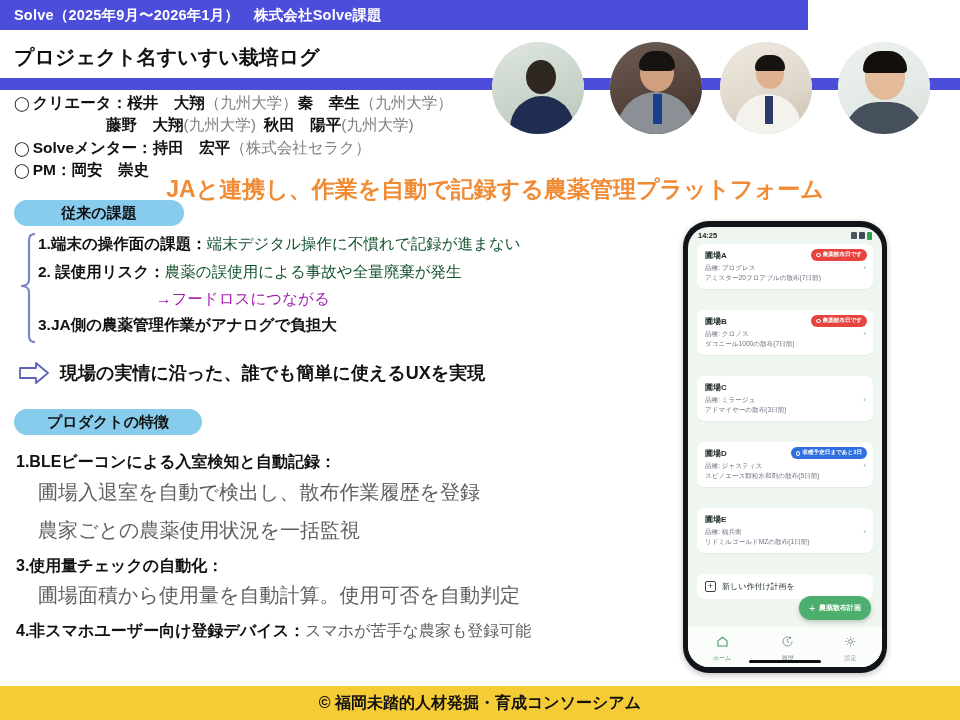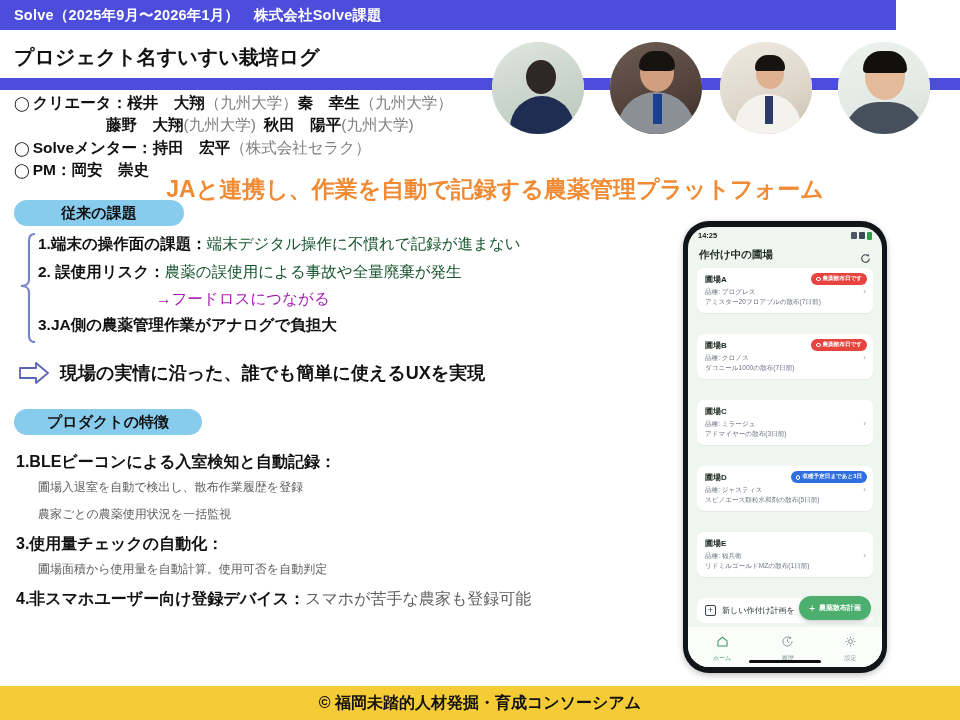--- a/index.html
+++ b/index.html
@@ -7,21 +7,21 @@
   body {
     font-family:"Liberation Sans","DejaVu Sans",sans-serif;
     background:#ffffff;
     position:relative;
     overflow:hidden;
   }
   .slide { position:relative; width:960px; height:720px; background:#fff; }
 
   
   .header-bar {
-    position:absolute; left:0; top:0; width:896px; height:30px;
+    position:absolute; left:0; top:0; width:808px; height:30px;
     background:#4d4ddb; display:flex; align-items:center;
   }
   .header-title {
     color:#ffffff; font-size:14.5px; font-weight:bold;
     padding-left:14px; letter-spacing:.2px; white-space:nowrap;
   }
 
   
   .project-name {
     position:absolute; left:14px; top:44px;
@@ -104,21 +104,21 @@
 
   
   .arrow-row { position:absolute; left:18px; top:361px; display:flex; align-items:center; }
   .arrow-ico { width:32px; height:24px; margin-right:10px; }
   .arrow-text { font-size:18px; font-weight:bold; color:#111; white-space:nowrap; }
 
   
   .features { position:absolute; left:16px; top:451px; width:640px; }
   .feat-head { font-size:16px; font-weight:bold; color:#111; white-space:nowrap; line-height:1.35; }
   .feat-head .tail { color:#5f5f5f; font-weight:normal; }
-  .feat-desc { font-size:12px; color:#5f5f5f; padding-left:22px; line-height:1.35; margin:6px 0 11px; white-space:nowrap; }
+  .feat-desc { font-size:20px; color:#5f5f5f; padding-left:22px; line-height:1.35; margin:6px 0 11px; white-space:nowrap; }
 
   
   .phone {
     position:absolute; left:683px; top:221px; width:204px; height:452px;
     background:#111418; border-radius:26px; padding:6px 5px;
     box-shadow:0 2px 6px rgba(0,0,0,.25);
   }
   .screen {
     width:100%; height:100%; background:#eef6ef; border-radius:21px;
     overflow:hidden; position:relative; display:flex; flex-direction:column;
@@ -319,29 +319,20 @@
 
       <div class="statusbar">
         <span>14:25</span>
         <span class="status-icons">
           <span class="sq"></span>
           <span class="sq sig"></span>
           <span class="batt"></span>
         </span>
       </div>
 
-      <div class="appbar">
-        <span class="appbar-title">作付け中の圃場</span>
-        <span class="refresh">
-          <svg width="11" height="11" viewBox="0 0 16 16">
-            <path d="M13.5 8a5.5 5.5 0 1 1-1.7-3.95" fill="none" stroke="#39404a" stroke-width="1.5"></path>
-            <path d="M13.2 1.6 L12.6 5 L9.2 4.4 Z" fill="#39404a"></path>
-          </svg>
-        </span>
-      </div>
 
       <div class="cards">
 
         <div class="card">
           <div class="badge red">
             <span class="dot"></span>
             <span>農薬散布日です</span>
           </div>
           <div class="card-name">圃場A</div>
           <div class="card-line">品種: プログレス</div>

